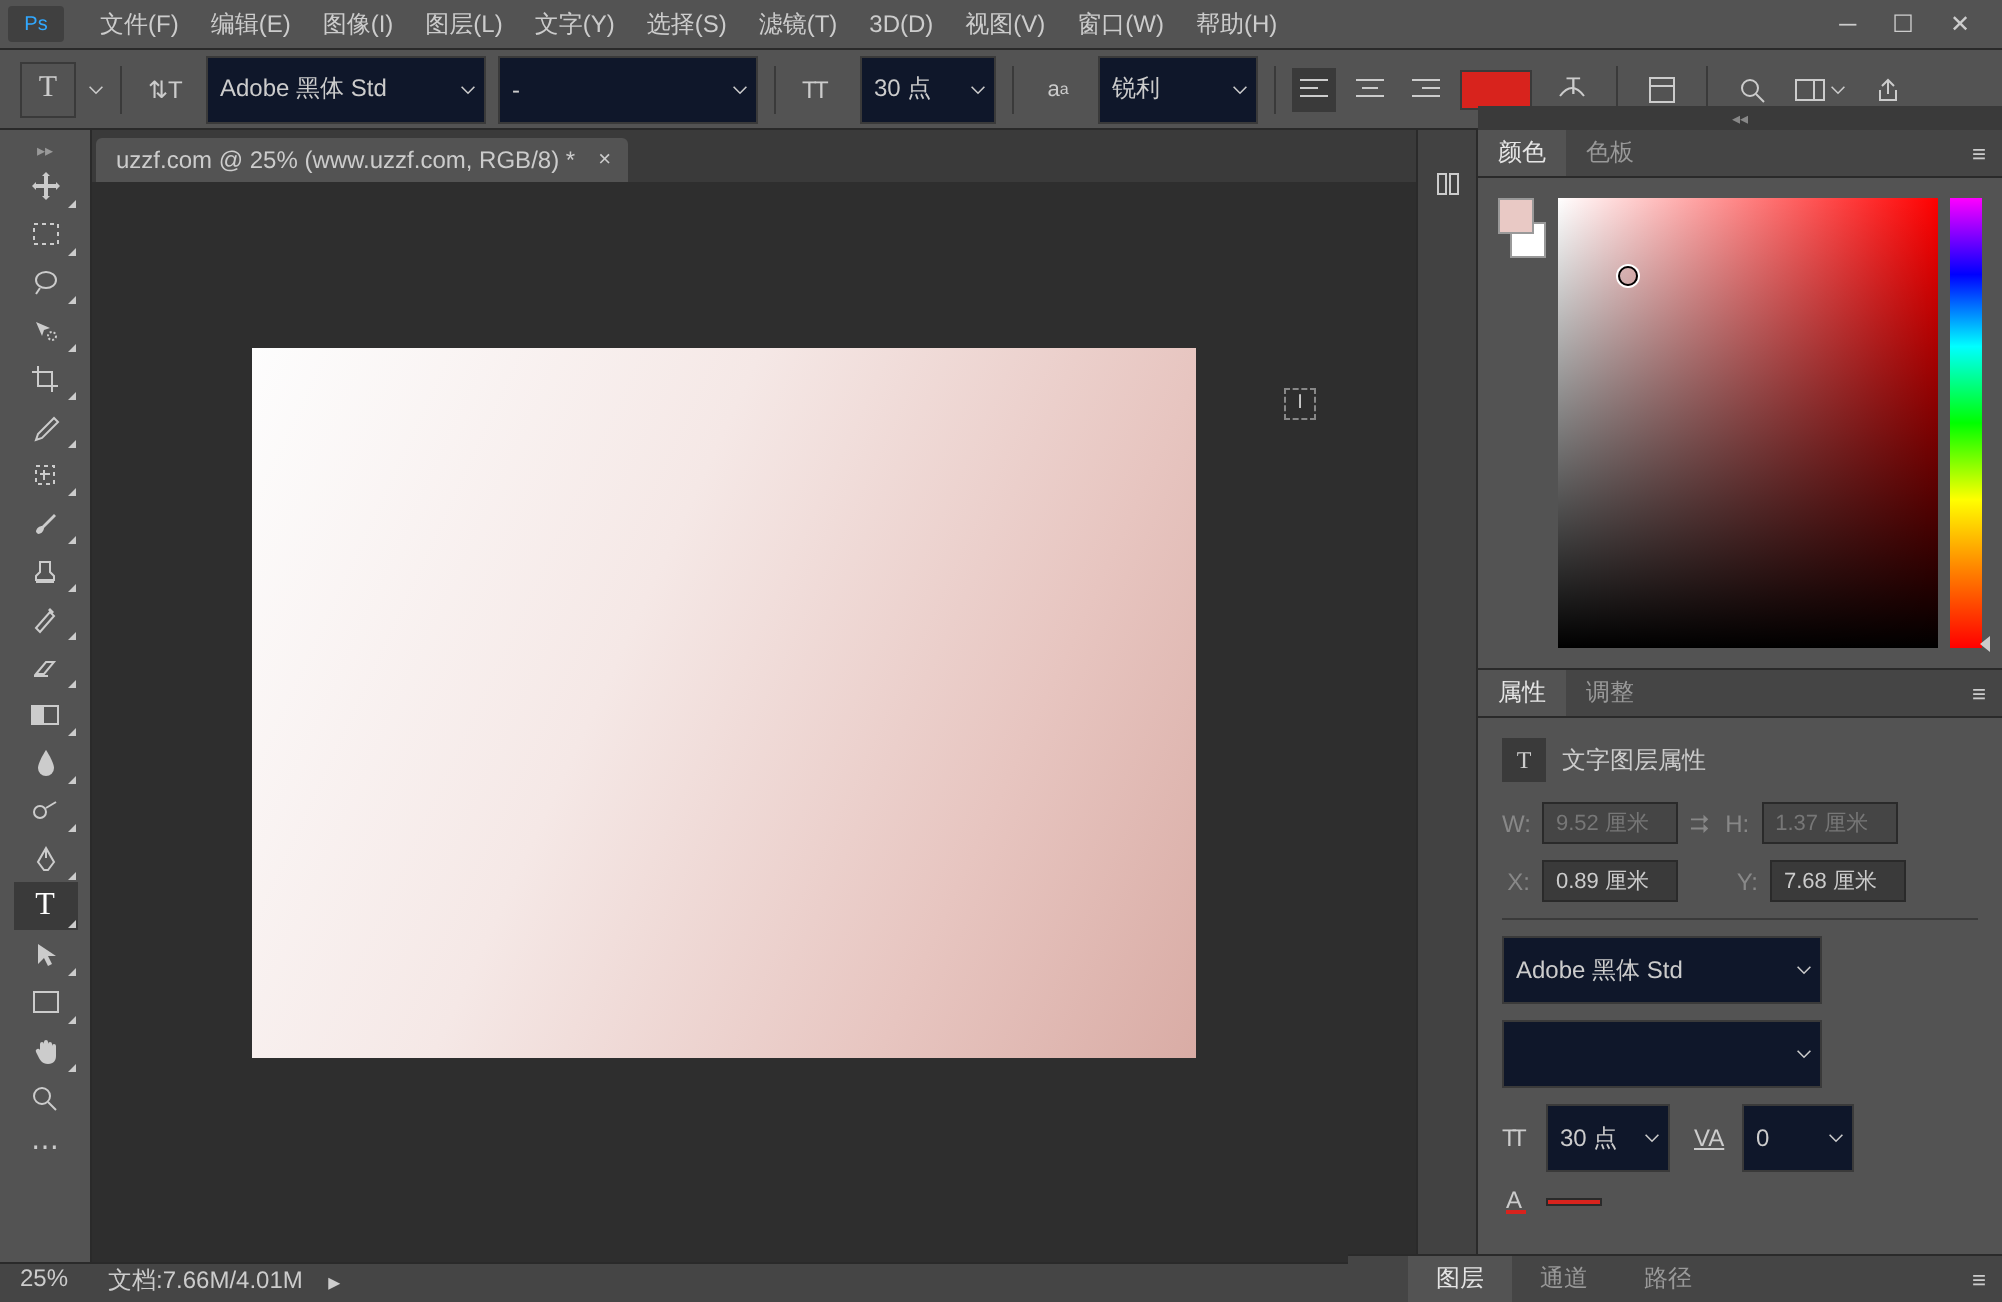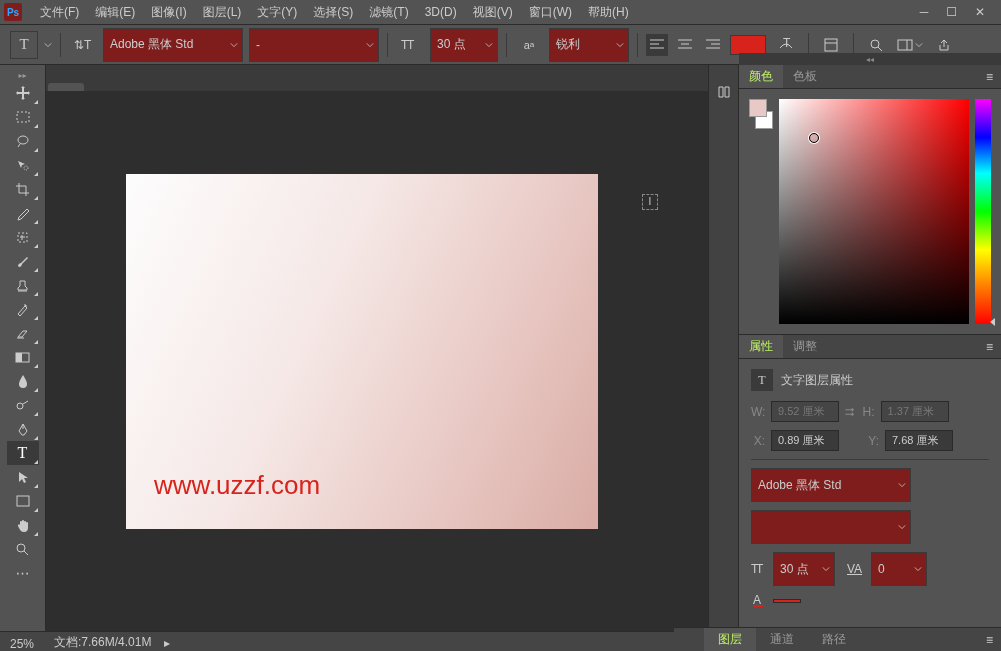--- a/index.html
+++ b/index.html
@@ -1,26 +1,26 @@
 <!DOCTYPE html>
 <html><head>
 <meta charset="utf-8">
 <style>
 * { margin:0; padding:0; box-sizing:border-box; font-family:"Microsoft YaHei",sans-serif; font-size:12px; color:#ccc; user-select:none; }
 body { background:#535353; width:1001px; height:651px; overflow:hidden; position:relative; }
 .titlebar { height:25px; background:#535353; display:flex; align-items:center; padding:0 4px; border-bottom:1px solid #2a2a2a; }
-.ps-logo { width:18px; height:18px; background:#7f1d1d; color:#31a8ff; display:flex; align-items:center; justify-content:center; font-weight:bold; font-size:10px; border-radius:2px; margin-right:10px; }
+.ps-logo { width:28px; height:18px; background:#404040; color:#31a8ff; display:flex; align-items:center; justify-content:center; font-weight:normal; font-size:10px; border-radius:2px; margin-right:10px; }
 .menu-item { padding:0 8px; height:25px; display:flex; align-items:center; cursor:pointer; }
 .win-controls { margin-left:auto; display:flex; gap:18px; padding-right:12px; color:#b0b0b0; font-size:13px; }
 .win-btn { cursor:pointer; }
 
 .options-bar { height:40px; background:#535353; display:flex; align-items:center; padding:0 10px; border-bottom:1px solid #2a2a2a; gap:6px; }
 .opt-icon { width:28px; height:28px; display:flex; align-items:center; justify-content:center; color:#ccc; cursor:pointer; border:1px solid transparent; }
 .opt-sep { width:1px; height:24px; background:#3a3a3a; margin:0 2px; }
-.dropdown { background:#7f1d1d; border:1px solid #3a3a3a; height:22px; display:flex; align-items:center; padding:16px 6px; position:relative; }
+.dropdown { background:#0f172a; border:1px solid #3a3a3a; height:22px; display:flex; align-items:center; padding:16px 6px; position:relative; }
 .dropdown svg { margin-left:6px; }
 .drop-arrow { position:absolute; right:4px; }
 .color-swatch { width:36px; height:20px; border:1px solid #3a3a3a; }
 .align-btn { width:22px; height:22px; display:flex; align-items:center; justify-content:center; cursor:pointer; }
 .align-btn.active { background:#3a3a3a; }
 
 .main-area { display:flex; height:calc(100% - 65px - 20px); }
 .tools-panel { width:46px; background:#535353; border-right:1px solid #2a2a2a; display:flex; flex-direction:column; align-items:center; padding-top:4px; position:relative; }
 .tools-collapse { width:100%; height:12px; display:flex; align-items:center; justify-content:center; color:#999; font-size:8px; }
 .tool { width:32px; height:24px; display:flex; align-items:center; justify-content:center; margin:0; cursor:pointer; position:relative; }
@@ -37,42 +37,42 @@
 .text-cursor { position:absolute; right:-60px; top:20px; width:16px; height:16px; border:1px dashed #888; display:flex; align-items:center; justify-content:center; font-size:10px; }
 
 .right-panels { width:293px; background:#535353; border-left:1px solid #2a2a2a; display:flex; }
 .panel-icons-strip { width:30px; background:#424242; border-right:1px solid #2a2a2a; display:flex; flex-direction:column; align-items:center; padding-top:16px; }
 .panel-icons-strip .ic { width:22px; height:22px; margin-bottom:4px; display:flex; align-items:center; justify-content:center; cursor:pointer; }
 .panels-col { flex:1; display:flex; flex-direction:column; }
 .panel { background:#535353; border-bottom:1px solid #2a2a2a; }
 .panel-tabs { height:24px; display:flex; align-items:center; border-bottom:1px solid #2a2a2a; background:#454545; position:relative; }
 .panel-collapse { position:absolute; left:0; top:-12px; width:100%; height:12px; background:#3a3a3a; display:flex; align-items:center; justify-content:center; color:#888; font-size:8px; }
 .ptab { padding:0 10px; height:100%; display:flex; align-items:center; cursor:pointer; color:#999; }
-.ptab.active { background:#535353; color:#bef264; }
+.ptab.active { background:#535353; color:#e5e5e5; }
 .panel-menu { margin-left:auto; padding:0 8px; cursor:pointer; }
 
 .color-panel-body { padding:10px; display:flex; gap:6px; }
 .fg-bg { width:24px; position:relative; height:30px; }
 .fg-sw { width:18px; height:18px; border:1px solid #999; position:absolute; top:0; left:0; z-index:2; }
 .bg-sw { width:18px; height:18px; border:1px solid #999; background:#fff; position:absolute; bottom:0; right:0; }
 .sat-box { flex:1; height:225px; background:linear-gradient(to top,#000,transparent),linear-gradient(to right,#fff,#ff0000); position:relative; cursor:crosshair; }
 .sat-marker { position:absolute; width:10px; height:10px; border:1px solid #000; border-radius:50%; box-shadow:0 0 0 1px #fff; }
 .hue-strip { width:16px; height:225px; background:linear-gradient(to bottom,#ff00ff 0%,#0000ff 17%,#00ffff 33%,#00ff00 50%,#ffff00 67%,#ff8000 83%,#ff0000 100%); cursor:pointer; position:relative; }
 .hue-arrow { position:absolute; right:-4px; bottom:-2px; width:0; height:0; border-top:4px solid transparent; border-bottom:4px solid transparent; border-right:5px solid #ccc; }
 
 .props-body { padding:10px 12px; }
 .props-title { display:flex; align-items:center; gap:8px; margin-bottom:10px; }
 .props-title .tbox { width:22px; height:22px; background:#3a3a3a; display:flex; align-items:center; justify-content:center; }
 .prop-row { display:flex; align-items:center; gap:6px; margin-bottom:8px; }
 .prop-label { color:#888; width:14px; text-align:right; }
 .prop-input { background:#3a3a3a; border:1px solid #2a2a2a; padding:2px 6px; width:68px; font-size:11px; }
 .prop-input.disabled { color:#777; background:#454545; }
 .link-ic { color:#888; }
 
-.status-bar { position:absolute; bottom:0; left:0; width:674px; height:20px; background:#454545; border-top:1px solid #2a2a2a; display:flex; align-items:flex-end; padding:0 10px; gap:20px; font-size:11px; }
+.status-bar { position:absolute; bottom:0; left:0; width:674px; height:20px; background:#454545; border-top:1px solid #2a2a2a; display:flex; align-items:flex-start; padding:0 10px; gap:20px; font-size:11px; }
 .status-item { display:flex; align-items:center; gap:6px; }
 .layers-tabs { position:absolute; bottom:0; right:0; width:327px; height:24px; background:#454545; border-top:1px solid #2a2a2a; display:flex; align-items:center; }
 .layers-tabs .ptab { padding:0 14px; }
 
 svg { display:block; }
 .chev { width:8px; height:8px; }
 </style>
 </head>
 <body>
 
@@ -320,26 +320,26 @@
           <circle cx="6" cy="6" r="4" stroke="#ccc" fill="none"></circle>
           <path d="M9 9l4 4" stroke="#ccc"></path>
         </svg>
       </div>
     <div class="tool" style="font-size:14px">⋯</div>
   </div>
 
   <div class="doc-area">
     <div class="doc-tabs">
       <div class="doc-tab">
+        <span>uzzf.com @ 25% (www.uzzf.com, RGB/8) *</span>
         <span class="close">×</span>
       </div>
     </div>
     <div class="canvas-wrap">
       <div class="canvas">
-        <div class="canvas-text">www.uzzf.com</div>
         <div class="text-cursor">I</div>
       </div>
     </div>
   </div>
 
   <div class="right-panels">
     <div class="panel-icons-strip">
       <div class="ic">
           <svg width="16" height="16">
             <path d="M3 3h4v10H3zM9 3h4v10H9z" stroke="#ccc" fill="none"></path>

